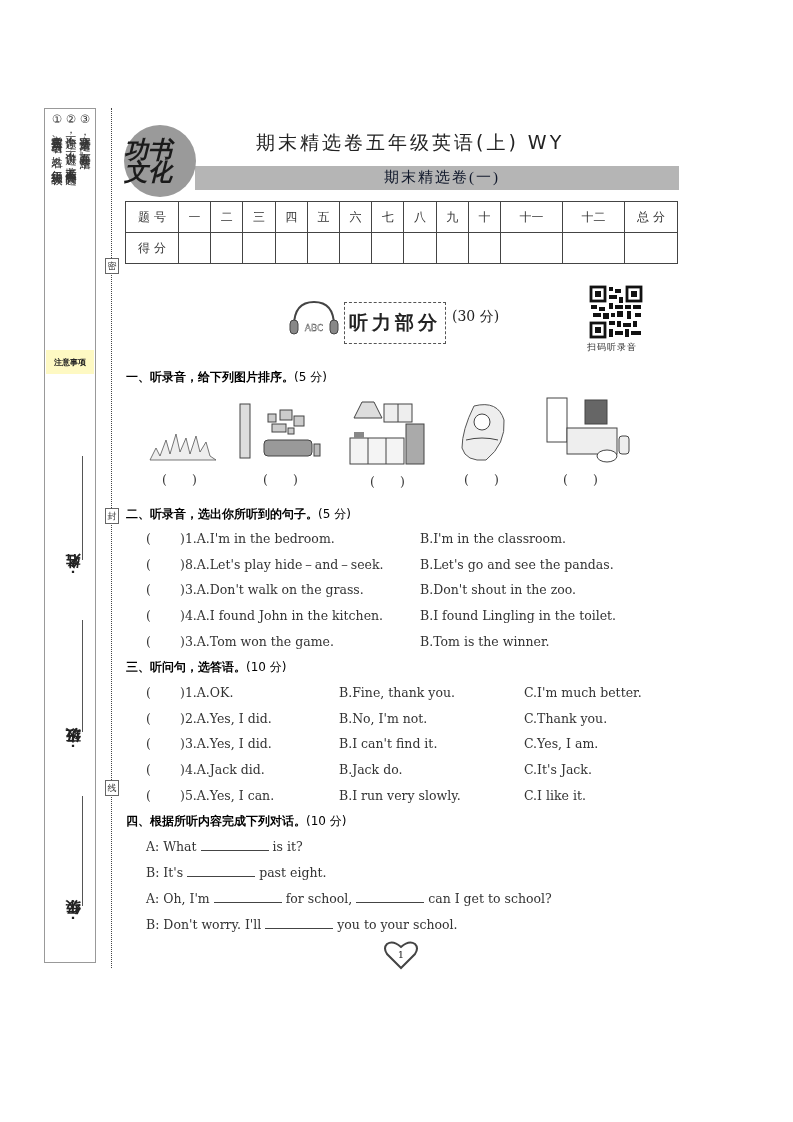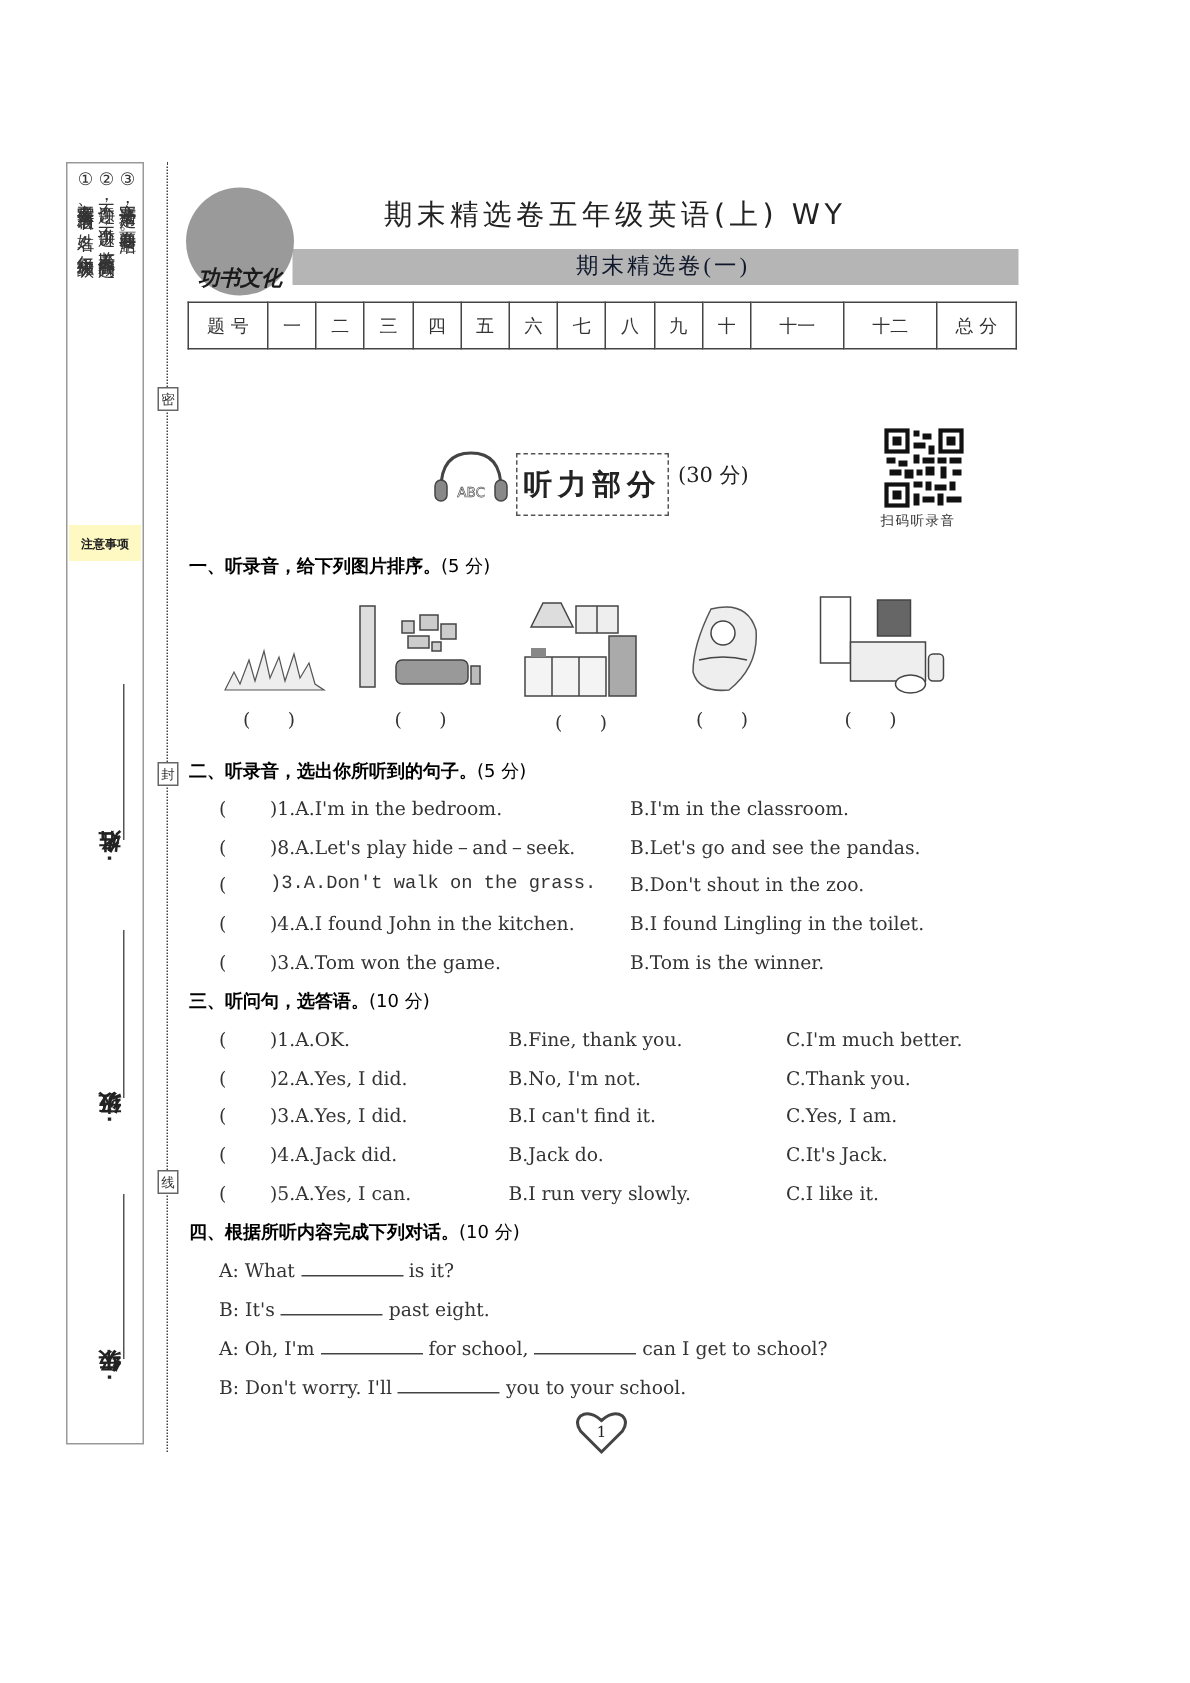--- a/index.html
+++ b/index.html
@@ -7,21 +7,21 @@
   .abs{position:absolute;}
   
   .side-box{left:44px;top:108px;width:52px;height:855px;border:1px solid #999;box-sizing:border-box;background:#fff;}
   .notes-col{position:absolute;writing-mode:vertical-rl;font-family:"DejaVu Sans",sans-serif;font-size:11.5px;line-height:14px;letter-spacing:1px;color:#333;}
   .notes-title{left:46px;top:350px;width:48px;height:24px;background:#fef9c3;font-family:"DejaVu Sans",sans-serif;font-size:8px;font-weight:bold;display:flex;align-items:center;justify-content:center;color:#222;}
   .field-label{position:absolute;writing-mode:vertical-rl;transform:rotate(180deg);font-family:"DejaVu Sans",sans-serif;font-weight:bold;font-size:15px;color:#222;}
   .field-line{position:absolute;width:1px;background:#555;}
   .dotline{left:111px;top:108px;width:0;height:860px;border-left:1px dotted #444;}
   .seal{position:absolute;left:105px;width:12px;height:14px;border:1px solid #666;background:#fff;font-size:9px;font-family:"DejaVu Sans",sans-serif;display:flex;align-items:center;justify-content:center;color:#333;}
   
-  .logo{left:124px;top:125px;width:72px;height:72px;border-radius:50%;background:#9a9a9a;display:flex;align-items:flex-end;justify-content:center;color:#1a1a1a;font-family:"DejaVu Sans",sans-serif;font-weight:bold;font-size:14px;line-height:22px;font-style:italic;}
+  .logo{left:124px;top:125px;width:72px;height:72px;border-radius:50%;background:#9a9a9a;display:flex;flex-direction:column;align-items:flex-start;justify-content:center;color:#1a1a1a;font-family:"DejaVu Sans",sans-serif;font-weight:bold;font-size:24px;line-height:22px;font-style:italic;}
   .main-title{left:256px;top:130px;font-family:"DejaVu Sans",sans-serif;font-size:19px;letter-spacing:3px;color:#222;}
   .sub-bar{left:195px;top:166px;width:484px;height:24px;background:#b5b5b5;}
   .sub-title{left:384px;top:168px;font-family:Liberation Serif, serif;font-size:15px;letter-spacing:2px;color:#0f172a;}
   table.score{position:absolute;left:125px;top:201px;width:553px;border-collapse:collapse;font-family:"DejaVu Sans",sans-serif;font-size:12px;}
   table.score td{border:1px solid #444;height:30px;text-align:center;color:#333;padding:0;}
   
   .headphone{left:288px;top:298px;width:52px;height:40px;}
   .listen-box{left:344px;top:302px;width:102px;height:42px;border:1px dashed #555;box-sizing:border-box;display:flex;align-items:center;justify-content:center;font-family:Liberation Serif, serif;font-weight:bold;font-size:19px;letter-spacing:4px;}
   .listen-score{left:452px;top:308px;font-size:14px;}
   .qr{left:589px;top:285px;width:54px;height:54px;}
@@ -74,20 +74,36 @@
     <td>五</td>
     <td>六</td>
     <td>七</td>
     <td>八</td>
     <td>九</td>
     <td>十</td>
     <td>十一</td>
     <td>十二</td>
     <td style="width:52px">总 分</td>
   </tr>
+  <tr>
+    <td>得 分</td>
+    <td></td>
+        <td></td>
+    <td></td>
+        <td></td>
+    <td></td>
+        <td></td>
+    <td></td>
+        <td></td>
+    <td></td>
+        <td></td>
+    <td></td>
+        <td></td>
+    <td></td>
+  </tr>
 </tbody>
   </table>
 
 <svg class="abs headphone" viewBox="0 0 52 40">
   <path d="M6 28 Q6 4 26 4 Q46 4 46 28" fill="none" stroke="#444" stroke-width="2"></path>
   <rect x="2" y="22" width="8" height="14" rx="4" fill="#888" stroke="#444"></rect>
   <rect x="42" y="22" width="8" height="14" rx="4" fill="#888" stroke="#444"></rect>
   <text x="26" y="33" font-size="9" text-anchor="middle" fill="#fff" stroke="#444" stroke-width="0.4" font-family="DejaVu Sans, sans-serif">ABC</text>
 </svg>
 <div class="abs listen-box">听力部分</div>
@@ -153,21 +169,21 @@
   <span>二、听录音，选出你所听到的句子。</span><span class="pts">(5 分)</span>
 </div>
 <div>
   <div class="q-line" style="left:146px;top:531px;">(</div>
   <div class="q-line" style="left:180px;top:531px;">)1.A.I'm in the bedroom.</div>
   <div class="q-line" style="left:420px;top:531px;">B.I'm in the classroom.</div>
   <div class="q-line" style="left:146px;top:557px;">(</div>
   <div class="q-line" style="left:180px;top:557px;">)8.A.Let's play hide－and－seek.</div>
   <div class="q-line" style="left:420px;top:557px;">B.Let's go and see the pandas.</div>
   <div class="q-line" style="left:146px;top:582px;">(</div>
-  <div class="q-line" style="left:180px;top:582px;font-family:Liberation Mono, monospace;">)3.A.Don't walk on the grass.</div>
+  <div class="q-line" style="left:180px;top:582px;">)3.A.Don't walk on the grass.</div>
   <div class="q-line" style="left:420px;top:582px;">B.Don't shout in the zoo.</div>
   <div class="q-line" style="left:146px;top:608px;">(</div>
   <div class="q-line" style="left:180px;top:608px;">)4.A.I found John in the kitchen.</div>
   <div class="q-line" style="left:420px;top:608px;">B.I found Lingling in the toilet.</div>
   <div class="q-line" style="left:146px;top:634px;">(</div>
   <div class="q-line" style="left:180px;top:634px;">)3.A.Tom won the game.</div>
   <div class="q-line" style="left:420px;top:634px;">B.Tom is the winner.</div>
 </div>
 
 <div class="sec-title" style="top:659px;">

